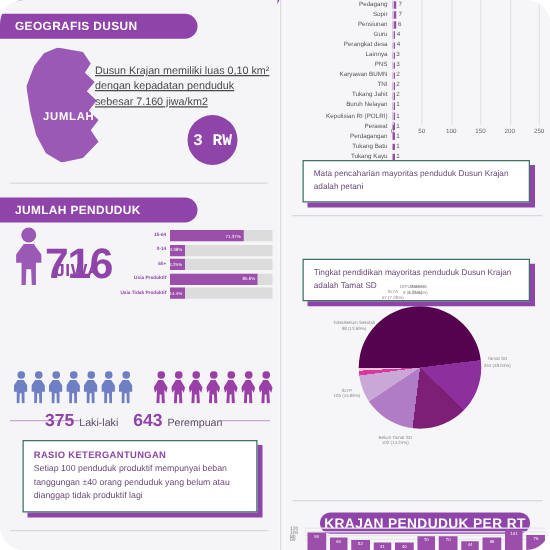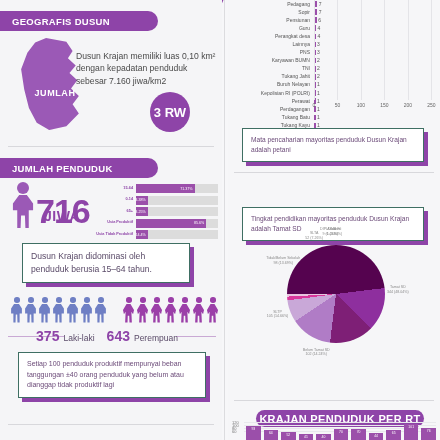--- a/index.html
+++ b/index.html
@@ -7,20 +7,21 @@
     width: 440px; height: 440px;
     background: #ffffff;
     font-family: "Liberation Sans", sans-serif;
     overflow: hidden;
   }
   #page {
     position: relative;
     width: 440px; height: 440px;
     background: #f7f7f9;
     overflow: hidden;
+    border-radius: 19px;
   }
 
   
   .col-left {
     position: absolute; left: 0; top: 0;
     width: 222px; height: 440px;
     background: #f5f5f7;
     overflow: hidden;
   }
   .col-right {
@@ -92,33 +93,34 @@
     font-weight: bold;
     letter-spacing: .6px;
   }
   .geo-text {
     position: absolute;
     left: 76px; top: 50px;
     width: 140px;
     font-size: 8.6px;
     line-height: 1.45;
     color: #4a4a4a;
+    text-decoration: underline;
   }
   .circle-stat {
     position: absolute;
     width: 40px; height: 40px;
     border-radius: 50%;
     background: #8e44a8;
     color: #fff;
     font-size: 13px;
     font-weight: bold;
     display: flex; align-items: center; justify-content: center;
   }
   #circle-rt { left: 96px; top: 92px; }
-  #circle-rw { left: 150px; top: 92px; }
+  #circle-rw { left: 150px; top: 92px; font-family: Liberation Mono, monospace; }
 
   .hr-soft {
     position: absolute;
     height: 1px;
     background: #d8d8dc;
   }
 
   
   #pill-jiwa { top: 158px; width: 172px; height: 20px; }
 
@@ -418,23 +420,20 @@
         <div class="agebar-row">
           <div class="agebar-label">Usia Tidak Produktif</div>
           <div class="agebar-track">
             <div class="agebar-fill" style="width: 14.4%;">
               <span class="agebar-val">14.4%</span>
             </div>
           </div>
         </div>
       </div>
 
-    <div class="callout" id="callout-dominasi">
-      <div class="co-text">Dusun Krajan didominasi oleh penduduk berusia 15–64 tahun.</div>
-    </div>
 
     <div class="gender-row" id="men-row">
         <div class="fig male">
           <div class="h"></div>
           <div class="b"></div>
         </div>
         <div class="fig male">
           <div class="h"></div>
           <div class="b"></div>
         </div>
@@ -494,20 +493,21 @@
     <div class="swoosh" style="left:176px; width:40px;"></div>
 
     <div class="gender-counts">
       <span class="gc-num">375</span>
       <span class="gc-lab">Laki-laki</span>
       <span class="gc-num">643</span>
       <span class="gc-lab">Perempuan</span>
     </div>
 
     <div class="callout" id="callout-rasio">
+      <div class="co-title">RASIO KETERGANTUNGAN</div>
       <div class="co-text" style="font-size:7px;">Setiap 100 penduduk produktif mempunyai beban tanggungan ±40 orang penduduk yang belum atau dianggap tidak produktif lagi</div>
     </div>
 
     <div class="hr-soft" style="left:8px; top:424px; width:206px;"></div>
   </div>
 
   <div class="col-divider"></div>
 
   <div class="col-right">
 

